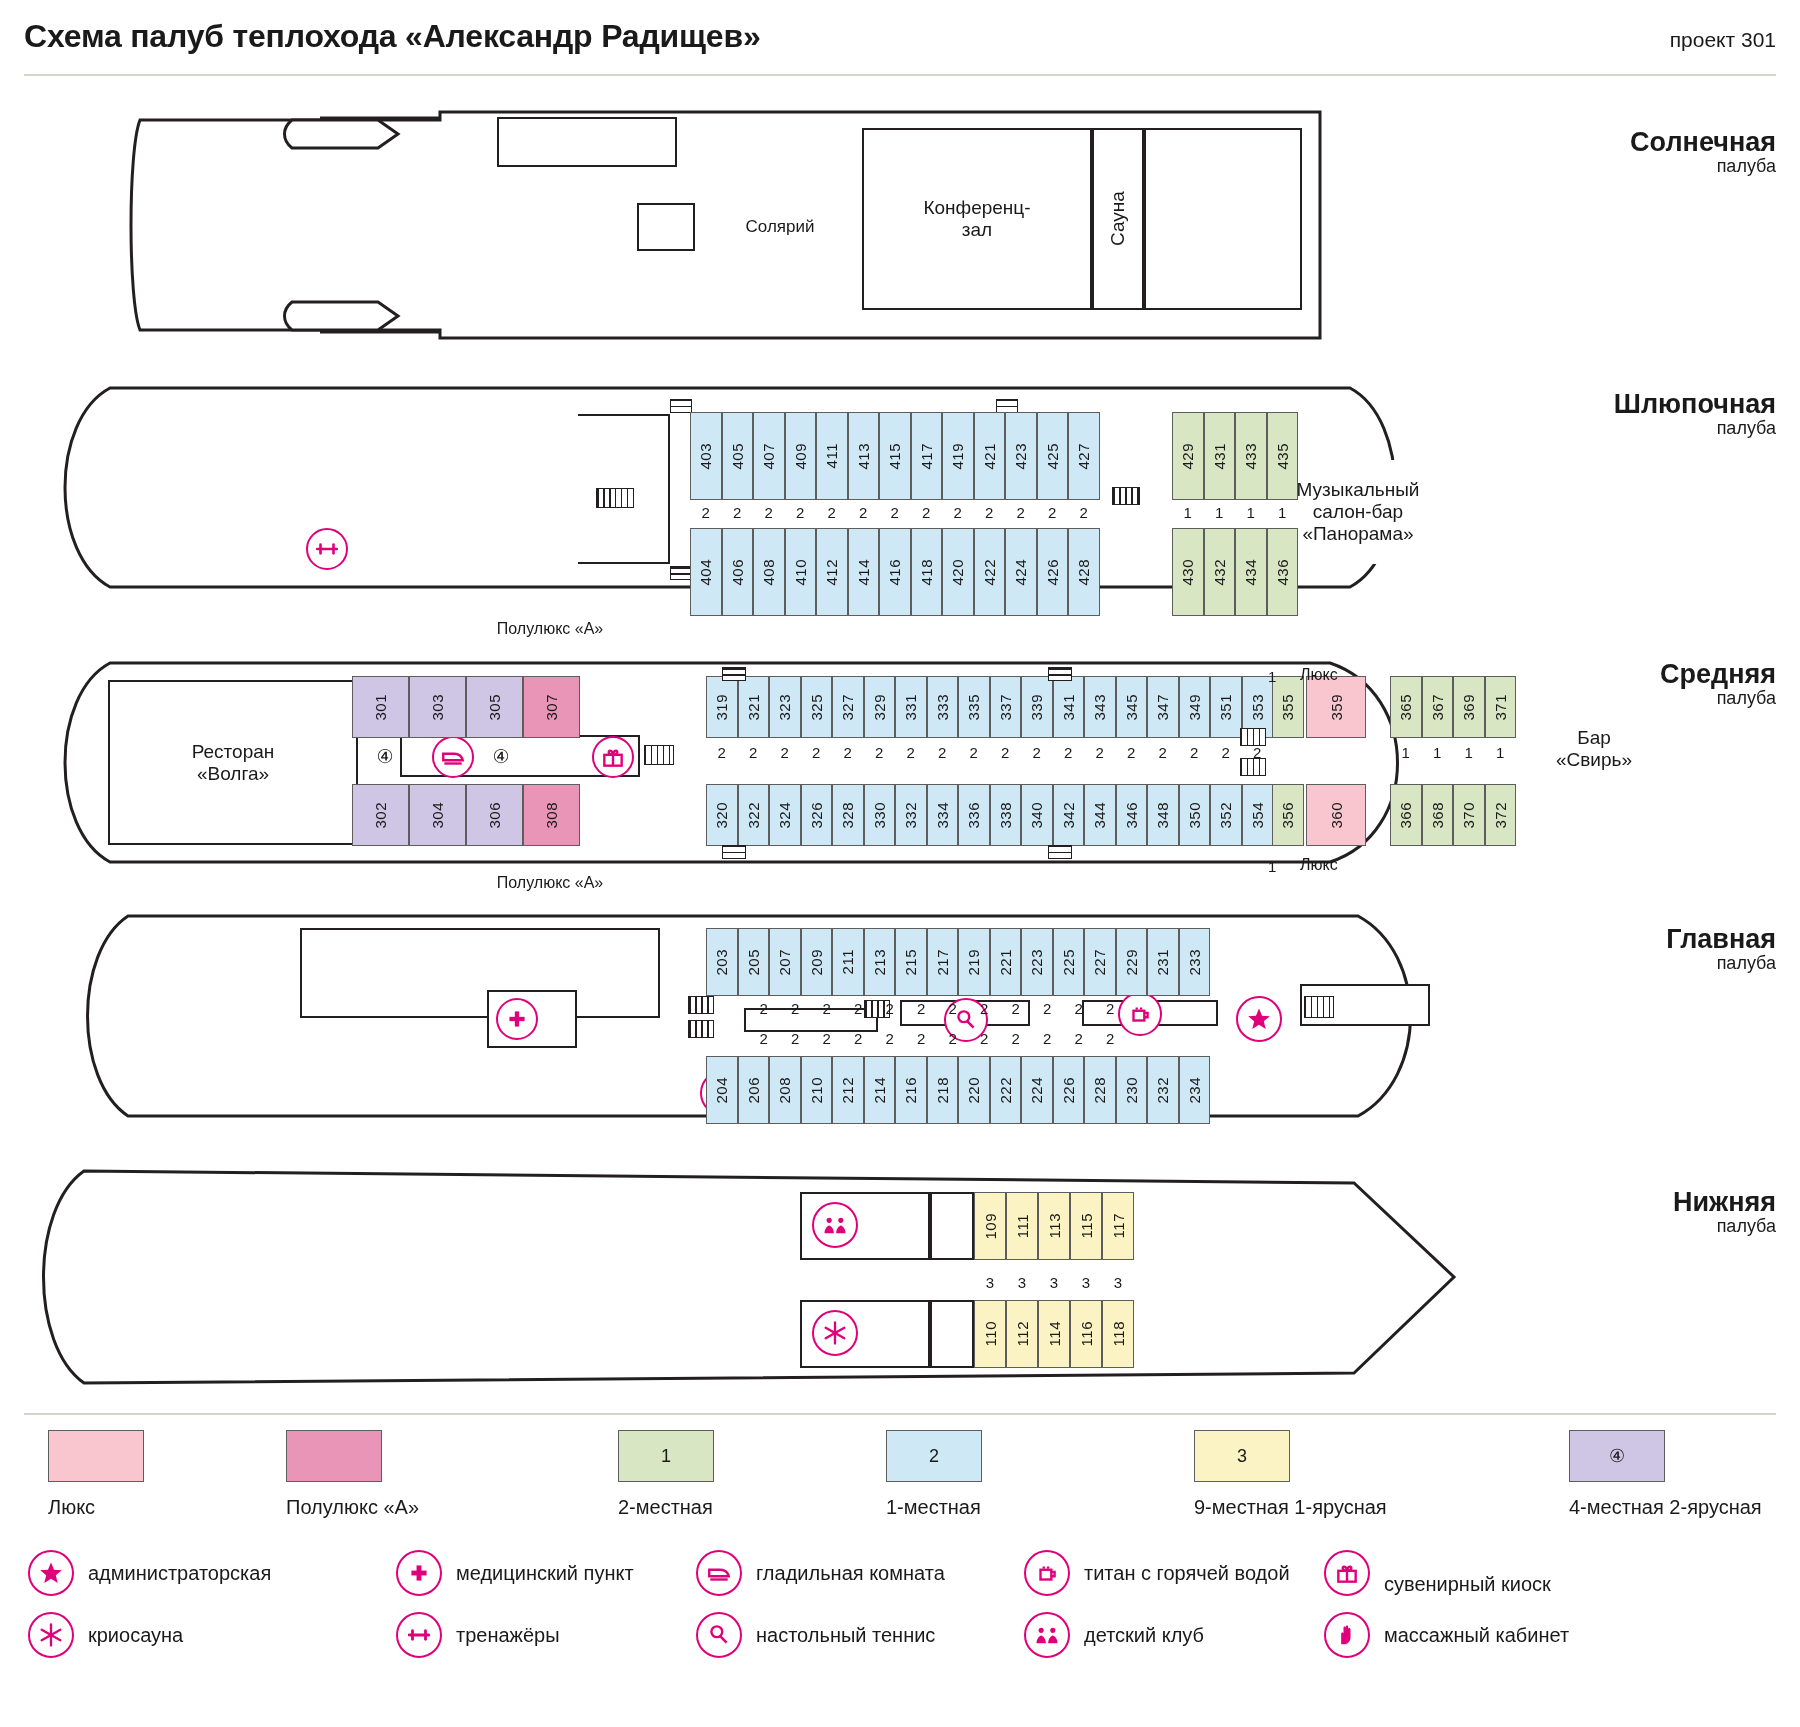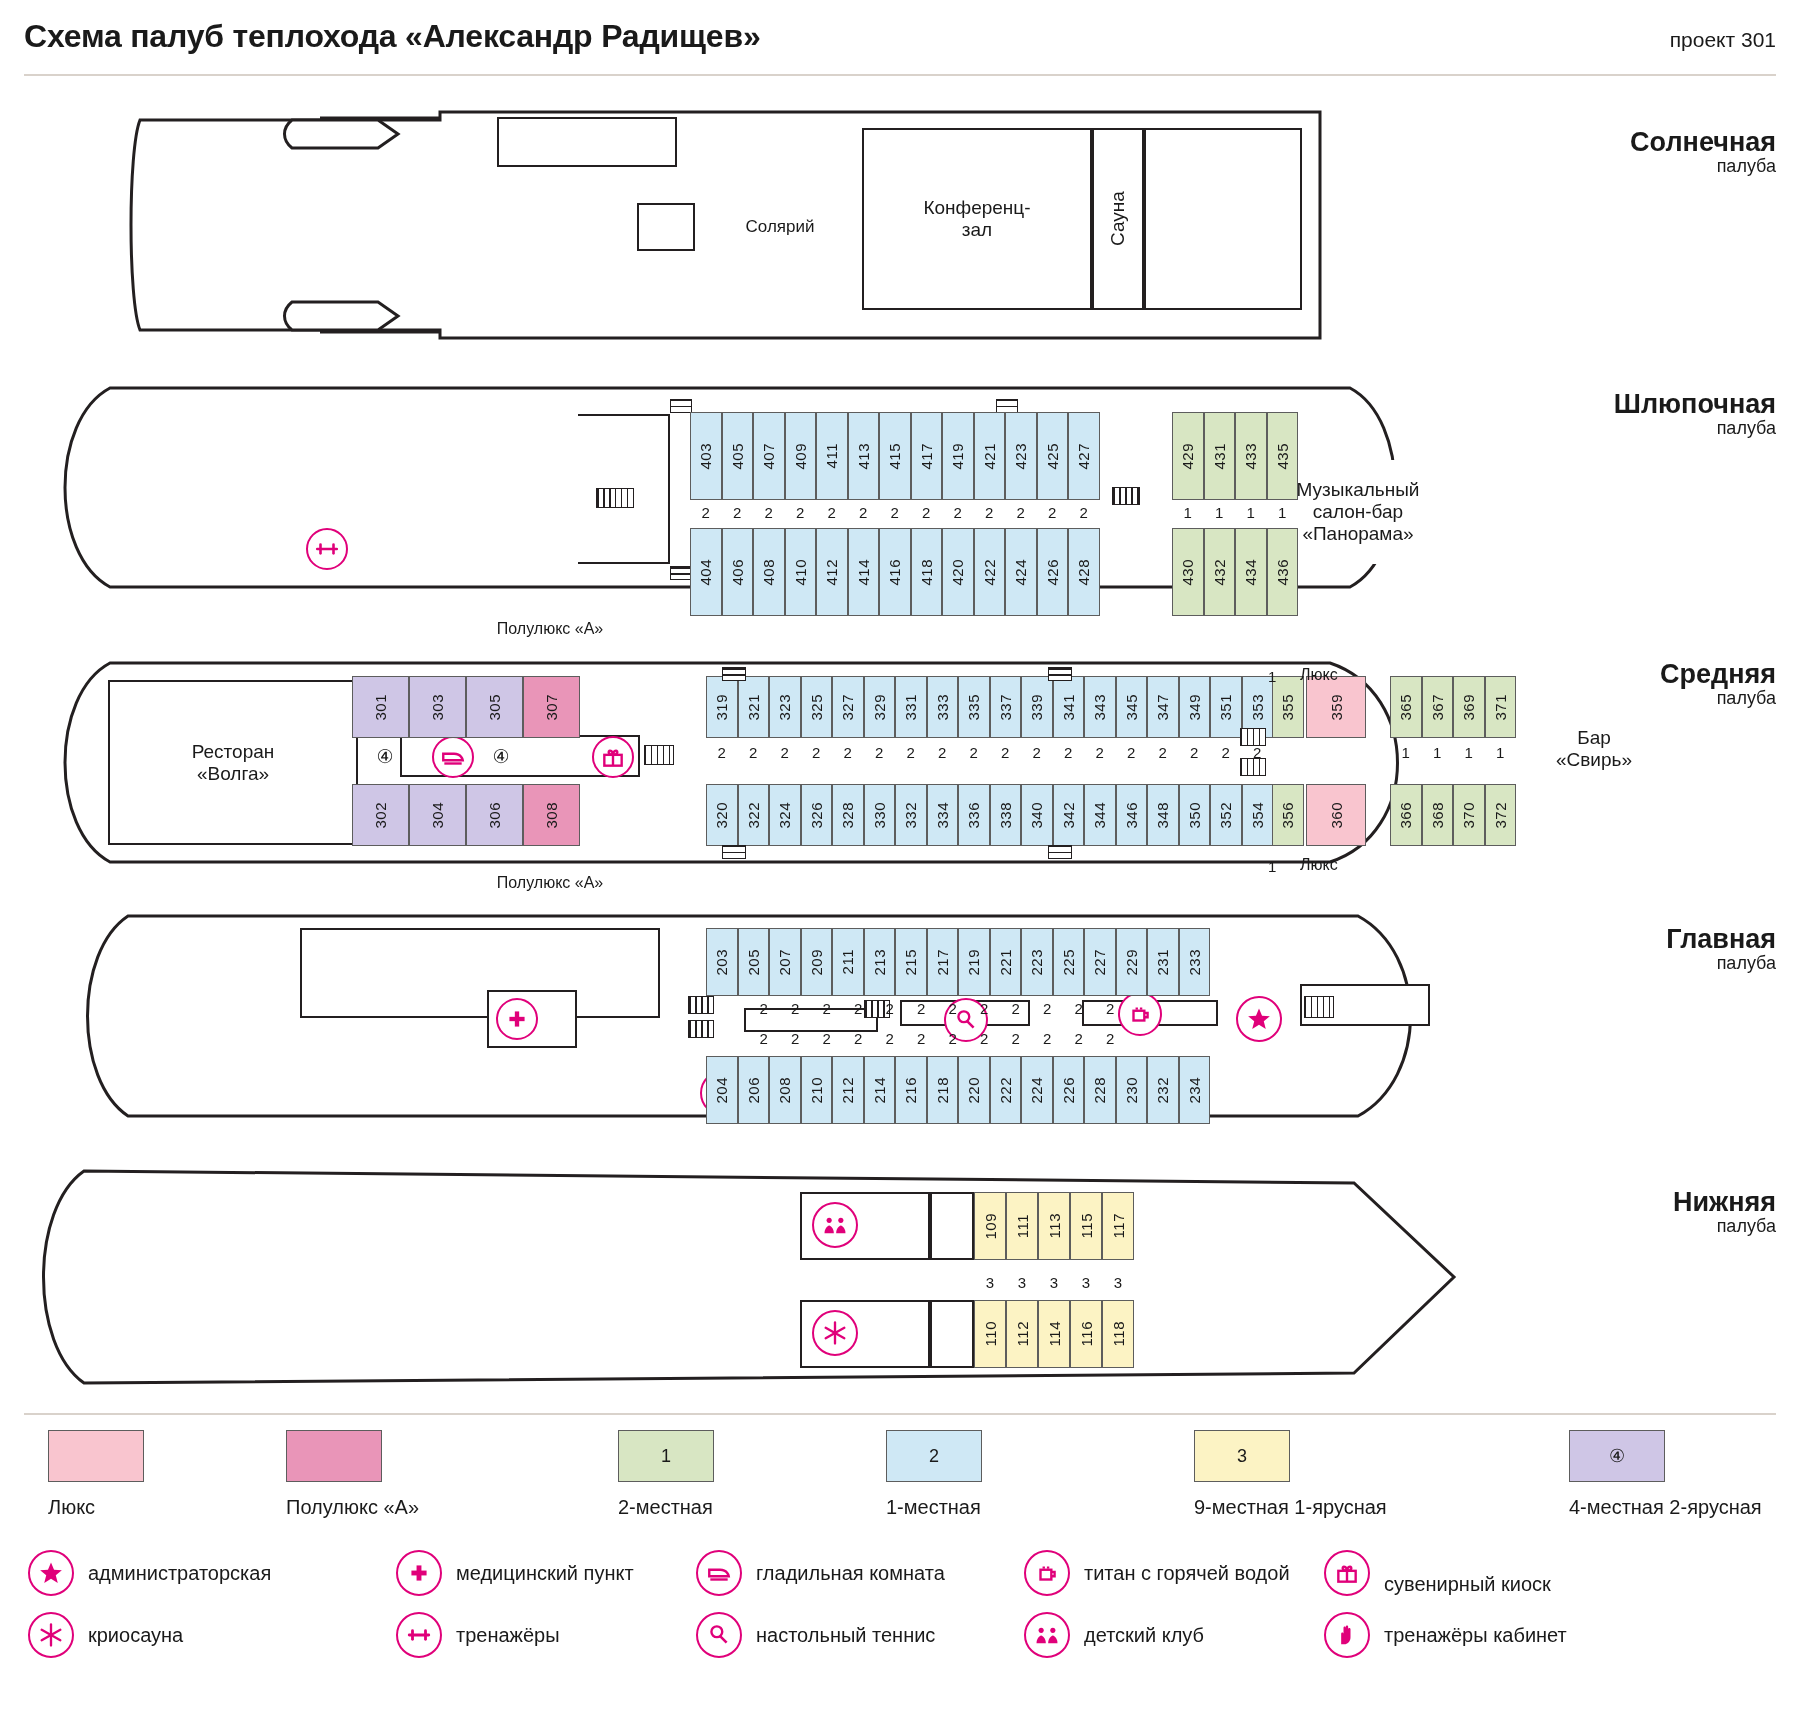--- a/index.html
+++ b/index.html
@@ -953,18 +953,18 @@
             </svg>
           </div>
           <div class="lbl">детский клуб</div>
         </div>
         <div class="ic-item" style="left: 1300px; top: 62px;">
           <div class="ic-circ">
             <svg viewBox="0 0 24 24" width="28" height="28">
               <path d="M7,20 L7,11 C7,9.5 9,9.5 9,11 L9,6 C9,4.4 11,4.4 11,6 L11,5 C11,3.4 13,3.4 13,5 L13,7 C13,5.6 15,5.6 15,7 L15,14 C15,18 12,20 10,20 Z" fill="#e0007a"></path>
             </svg>
           </div>
-          <div class="lbl">тренажёры кабинет</div>
+          <div class="lbl">массажный кабинет</div>
         </div>
       </div>
   </div>
 
 </div>
 
 </body></html>

